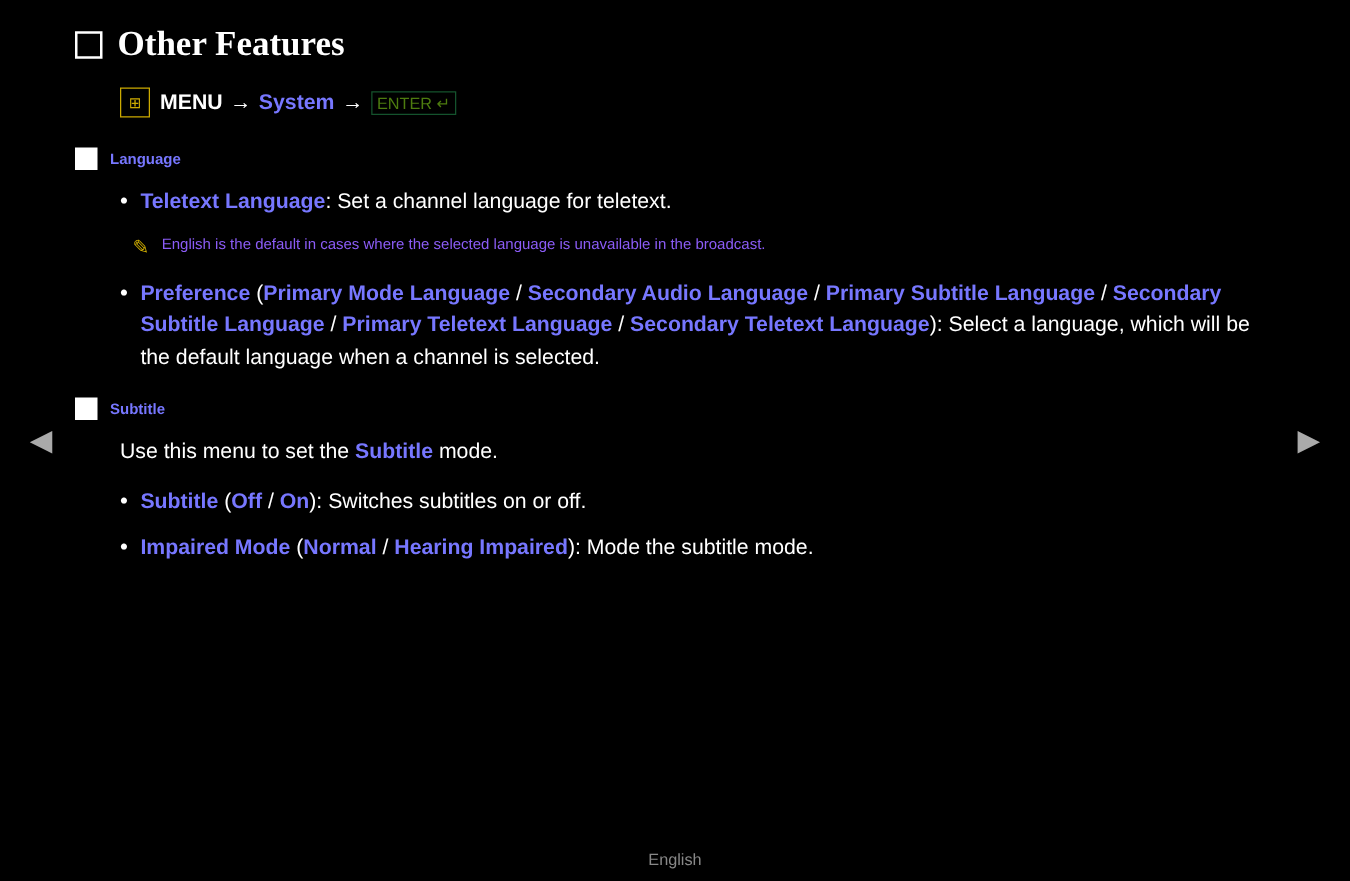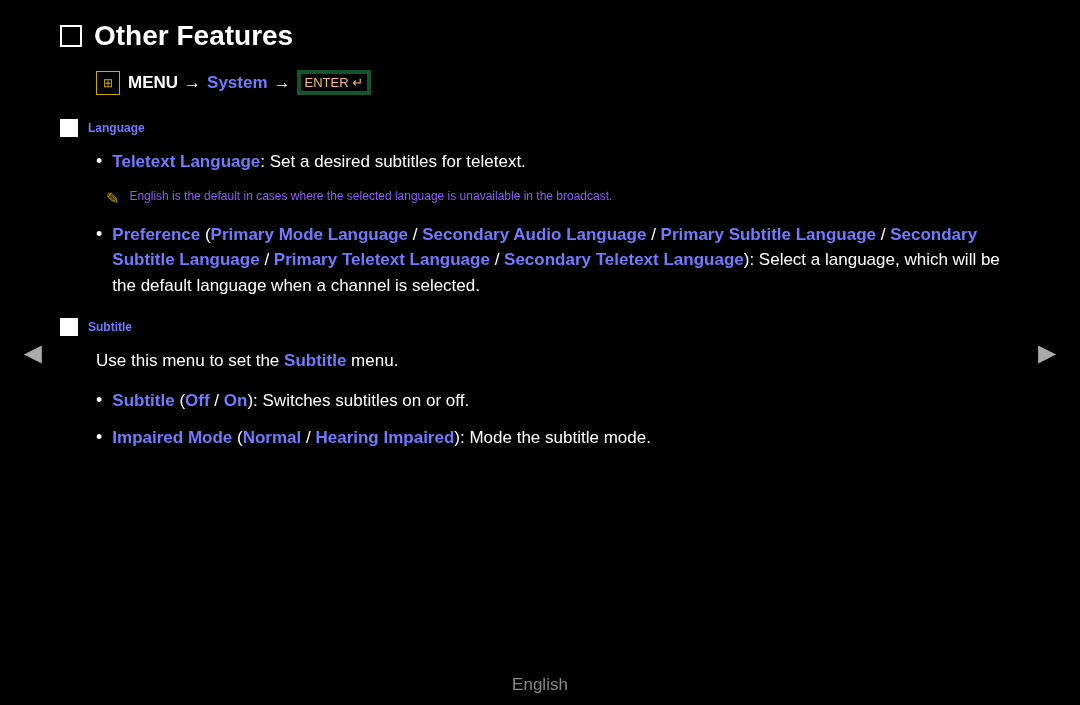--- a/index.html
+++ b/index.html
@@ -24,20 +24,21 @@
       height: 705px;
       position: relative;
       padding: 20px 80px 20px 60px;
     }
 
     .title-row {
       display: flex;
       align-items: center;
       gap: 12px;
       margin-bottom: 18px;
+      font-family: Liberation Serif, serif;
     }
 
     .checkbox-icon {
       width: 22px;
       height: 22px;
       border: 2px solid #ffffff;
       display: inline-flex;
       align-items: center;
       justify-content: center;
       flex-shrink: 0;
@@ -85,22 +86,22 @@
     .system-text {
       color: #7777ff;
       font-weight: bold;
       font-size: 17px;
     }
 
     .enter-icon {
       display: inline-flex;
       align-items: center;
       justify-content: center;
-      border: 4px solid #14532d;
-      color: #fdba74;
+      border: 1px solid #14532d;
+      color: #4d7c0f;
       padding: 1px 4px;
       font-size: 13px;
     }
 
     .section {
       margin-bottom: 20px;
     }
 
     .section-header {
       display: flex;
@@ -191,21 +192,21 @@
       font-size: 30px;
       cursor: pointer;
     }
 
     .footer-lang {
       position: absolute;
       bottom: 10px;
       left: 50%;
       transform: translateX(-50%);
       color: #888888;
-      font-size: 17px;
+      font-size: 13px;
     }
   </style>
 </head>
 <body>
 
 <div class="page-container">
 
   <div class="nav-arrow-left">◄</div>
 
   <div class="nav-arrow-right">►</div>
@@ -228,21 +229,21 @@
     <div class="section-header">
       <div class="section-square"></div>
       <span class="section-title">Language</span>
     </div>
 
     <div class="section-content">
 
       <div class="bullet-item">
         <span class="bullet-dot">•</span>
         <span class="bullet-text">
-          <span class="highlight-blue">Teletext Language</span><span>: Set a desired subtitles for teletext.</span>
+          <span class="highlight-blue">Teletext Language</span><span>: Set a channel language for teletext.</span>
         </span>
       </div>
 
       <div class="note-block">
         <span class="note-icon">✎</span>
         <span class="note-text">English is the default in cases where the selected language is unavailable in the broadcast.</span>
       </div>
 
       <div class="bullet-item">
         <span class="bullet-dot">•</span>
@@ -262,21 +263,21 @@
 
   <div class="section">
     <div class="section-header">
       <div class="section-square"></div>
       <span class="section-title">Subtitle</span>
     </div>
 
     <div class="section-content">
 
       <p style="font-size:17px; color:#ffffff; margin-bottom:14px; line-height:1.5;">
-        <span>Use this menu to set the </span><span class="highlight-blue">Subtitle</span><span> menu.</span>
+        <span>Use this menu to set the </span><span class="highlight-blue">Subtitle</span><span> mode.</span>
       </p>
 
       <div class="bullet-item">
         <span class="bullet-dot">•</span>
         <span class="bullet-text">
           <span class="highlight-blue">Subtitle</span>
           <span> (</span><span class="highlight-blue">Off</span>
           <span> / </span><span class="highlight-blue">On</span><span>): Switches subtitles on or off.</span>
         </span>
       </div>

